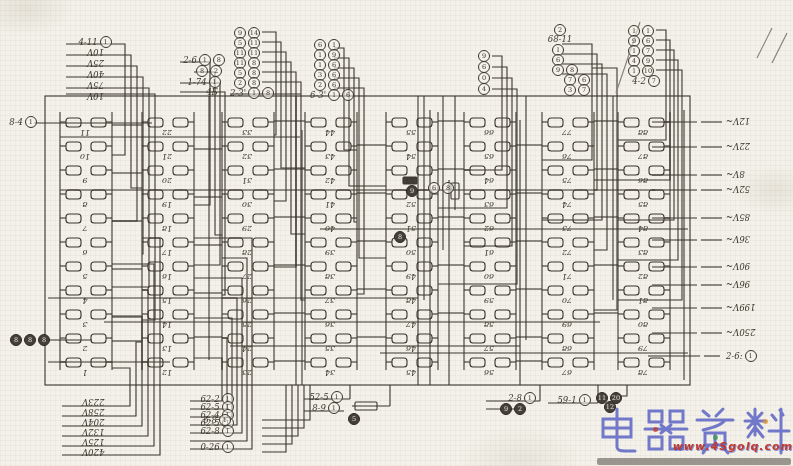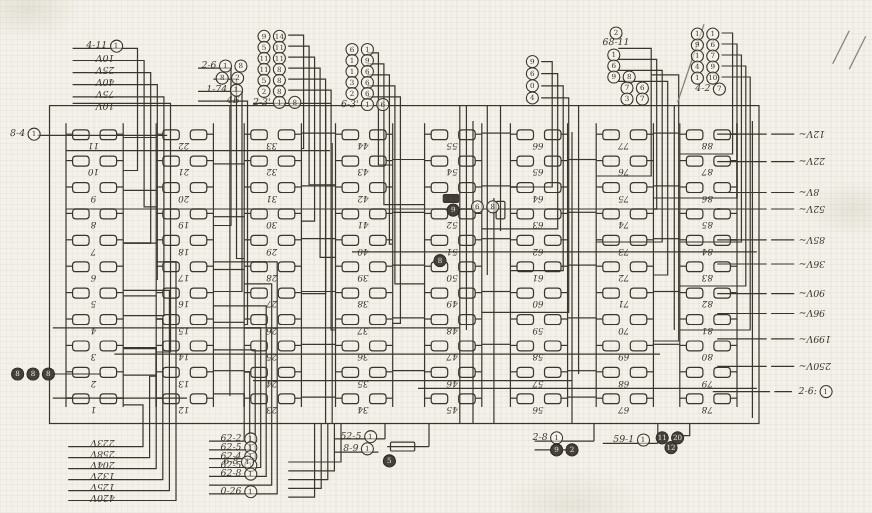--- a/index.html
+++ b/index.html
@@ -851,21 +851,21 @@
         <span>52-5</span>
         <span class="circ">1</span>
       </div>
       <div class="hw center" style="left: 302px; top: 402px; width: 48px;">
         <span>8-9</span>
         <span class="circ">1</span>
       </div>
       <div class="hw" style="left: 302px; top: 413px; width: 48px; padding-left: 46px;">
         <span class="circ dark">5</span>
       </div>
-      <div class="hw center" style="left: 462px; top: 392px; width: 52px; padding-left: 10px; align-items: center;">
+      <div class="hw center" style="left: 486px; top: 392px; width: 52px; padding-left: 10px; align-items: center;">
         <span>2-8</span>
         <span class="circ">1</span>
       </div>
       <div class="hw" style="left: 486px; top: 403px; width: 52px; padding-left: 14px;">
         <span class="circ dark">9</span>
         <span class="circ dark">2</span>
       </div>
       <div class="hw center" style="left: 548px; top: 394px; width: 52px;">
         <span>59-1</span>
         <span class="circ">1</span>
@@ -927,13 +927,41 @@
         <span class="circ">8</span>
       </div>
       <div class="hw" style="left: 406px; top: 185px;">
         <span class="circ dark">9</span>
       </div>
       <div class="hw" style="left: 394px; top: 231px;">
         <span class="circ dark">8</span>
       </div>
     </div>
 
+  <div class="wm">
+    <span class="wm-hidden">电器资料</span>
+    <svg width="198" height="61" viewBox="0 0 198 61">
+      <g fill="none" stroke="#4f58c2" stroke-width="3" opacity="0.78" stroke-linecap="round">
+
+        <g transform="translate(2,4)">
+          <path d="M20,0 V10 M6,10 H34 V28 H6 Z M6,19 H34 M20,10 V28 M20,28 V38 Q20,42 28,42 H38"></path>
+        </g>
+
+        <g transform="translate(50,4)">
+          <path d="M4,2 h13 v11 h-13 z M25,2 h13 v11 h-13 z M4,28 h13 v12 h-13 z M25,28 h13 v12 h-13 z M0,20 H42 M16,16 L26,24 M26,16 L16,24"></path>
+        </g>
+
+        <g transform="translate(100,4)">
+          <path d="M8,2 L14,7 M28,0 L21,7 M2,11 H38 M30,11 C26,17 16,19 8,21 M10,24 H30 V36 H10 Z M20,26 V34 M14,36 L8,44 M26,36 L33,44"></path>
+        </g>
+
+        <g transform="translate(150,4)">
+          <path d="M10,0 V26 M0,12 H20 M3,4 L17,19 M17,4 L3,19 M10,18 L3,28 M10,18 L18,28 M27,6 L31,11 M35,1 L38,6 M24,22 H44 M36,0 V44"></path>
+        </g>
+      </g>
+    </svg>
+    <span class="speck" style="left:58px;top:22px;background:#c23a2c;"></span>
+    <span class="speck" style="left:118px;top:30px;background:#3f9a4d;"></span>
+    <span class="speck" style="left:168px;top:14px;background:#d9932c;"></span>
+    <span class="wm-url">www.4Sgolq.com</span>
+    <div class="wm-bar"></div>
+  </div>
 </div>
 
 </body></html>

